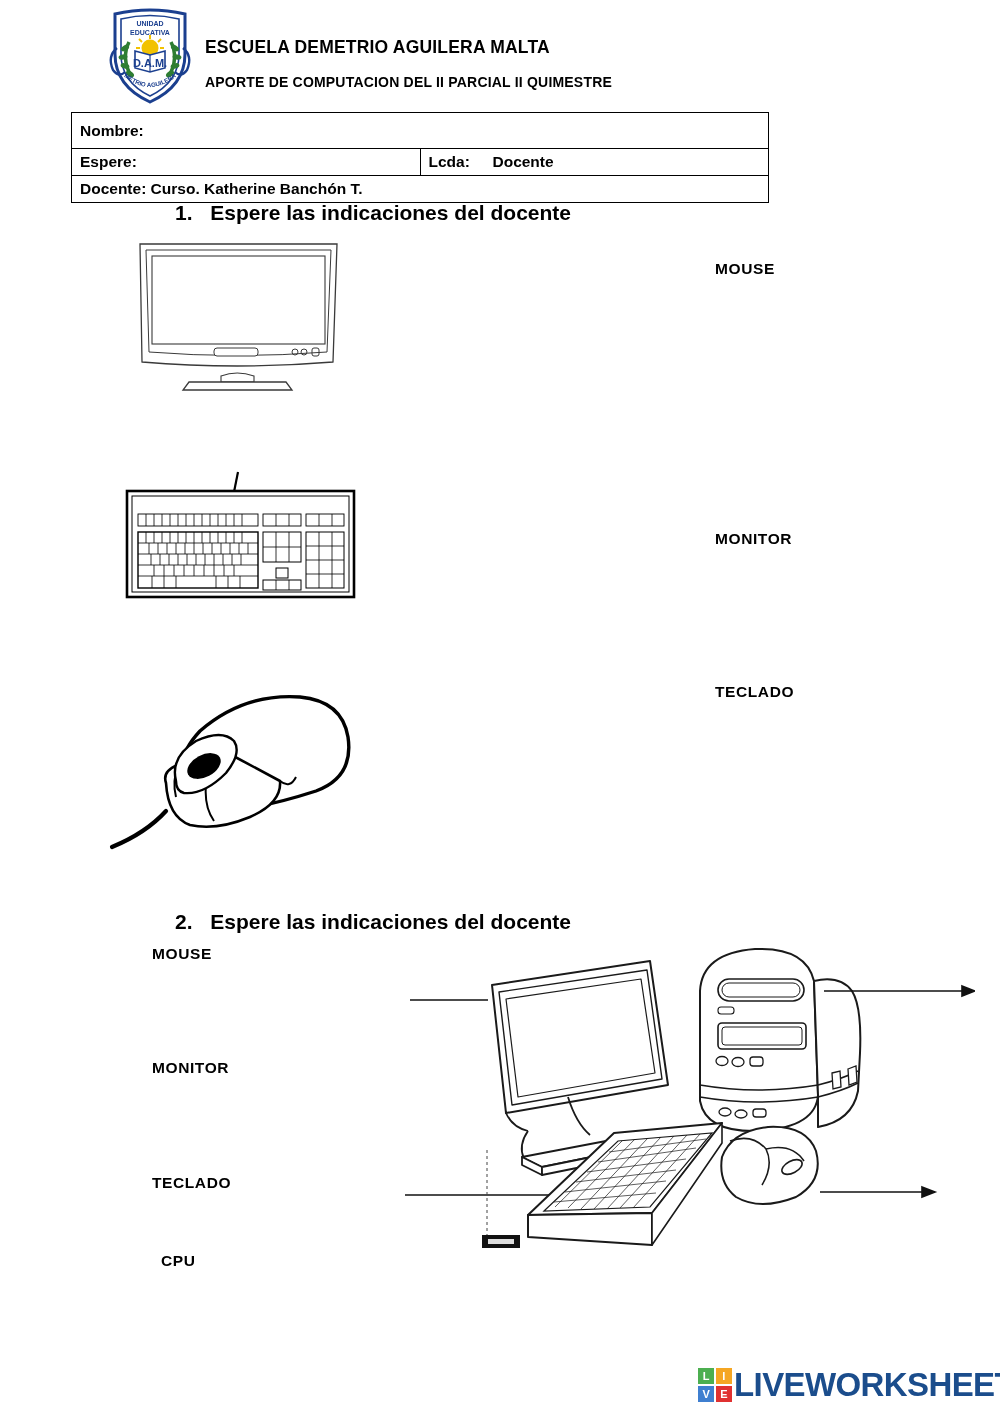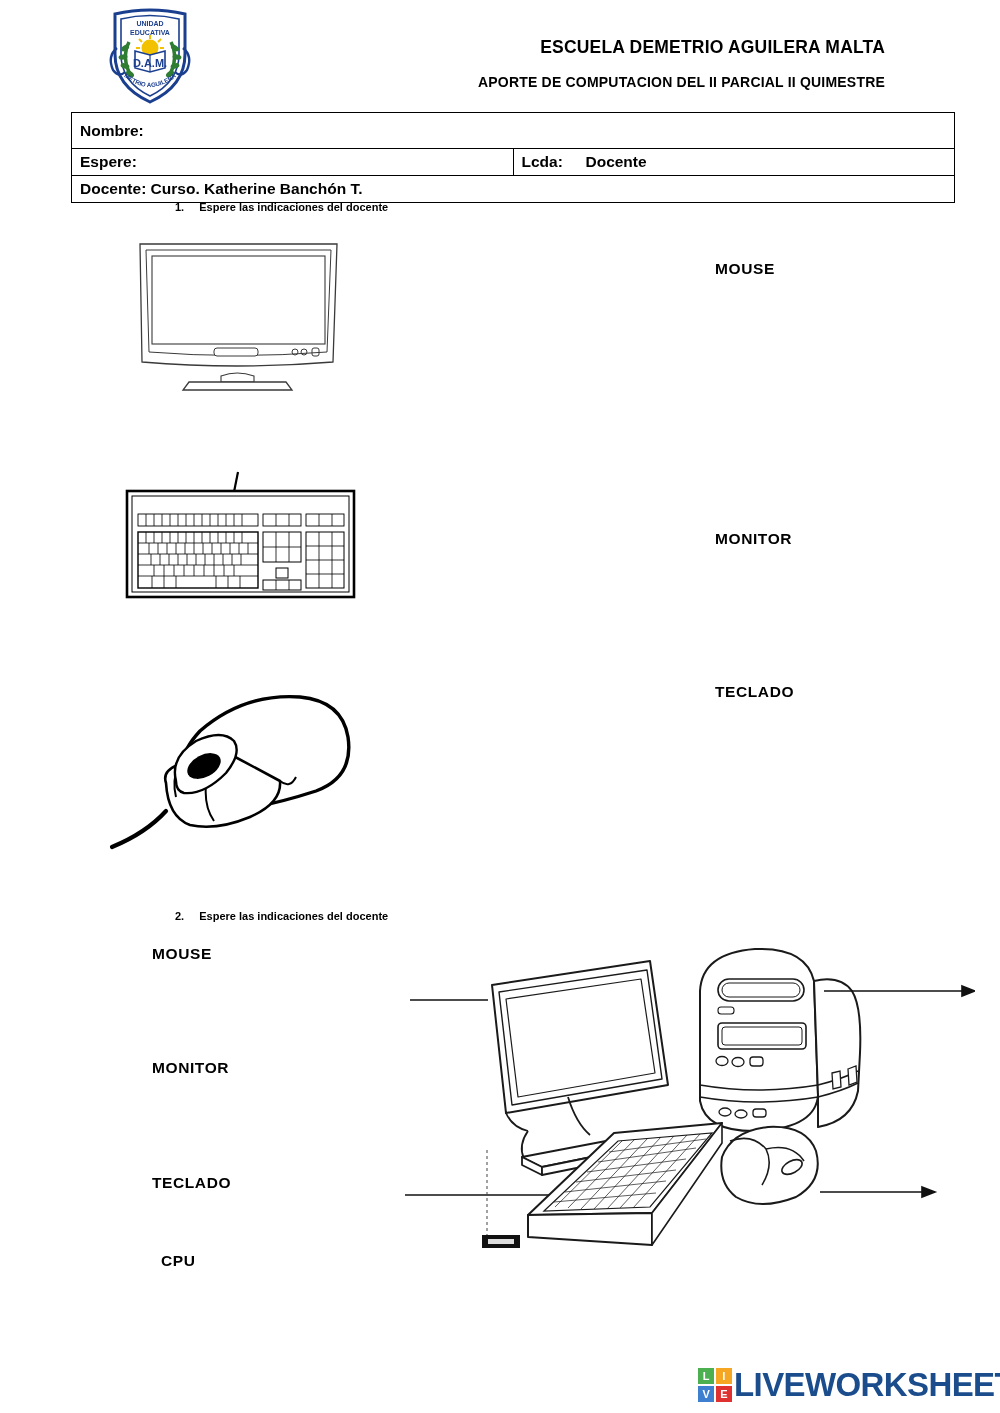--- a/index.html
+++ b/index.html
@@ -29,60 +29,60 @@
     top: 6px;
     width: 106px;
     height: 100px;
     text-decoration: underline;
   }
   .title-block {
     position: absolute;
     left: 205px;
     top: 36px;
     width: 680px;
-    text-align: right;
+    text-align: left;
   }
   .title-line1 {
     font-size: 17.5px;
     font-weight: bold;
     letter-spacing: 0.2px;
     line-height: 22px;
   }
   .title-line2 {
     font-size: 14px;
     font-weight: bold;
     letter-spacing: 0.2px;
     line-height: 22px;
     margin-top: 13px;
   }
 
   
   .info-table {
     position: absolute;
     left: 71px;
     top: 112px;
-    width: 884px;
+    width: 698px;
     border-collapse: collapse;
     table-layout: fixed;
   }
   .info-table td {
     border: 1.5px solid #000;
     font-size: 15.5px;
     font-weight: bold;
     padding: 4px 8px;
     vertical-align: middle;
     height: 18px;
   }
   .row-nombre td { height: 27px; }
   .cell-curso { width: 432px; }
 
   
   .section-heading {
     position: absolute;
-    font-size: 11px;
+    font-size: 21px;
     font-weight: bold;
     white-space: nowrap;
   }
   .section-heading .num { margin-right: 12px; }
 
   
   .ex1-labels {
     position: absolute;
     font-size: 15.5px;
     font-weight: bold;

